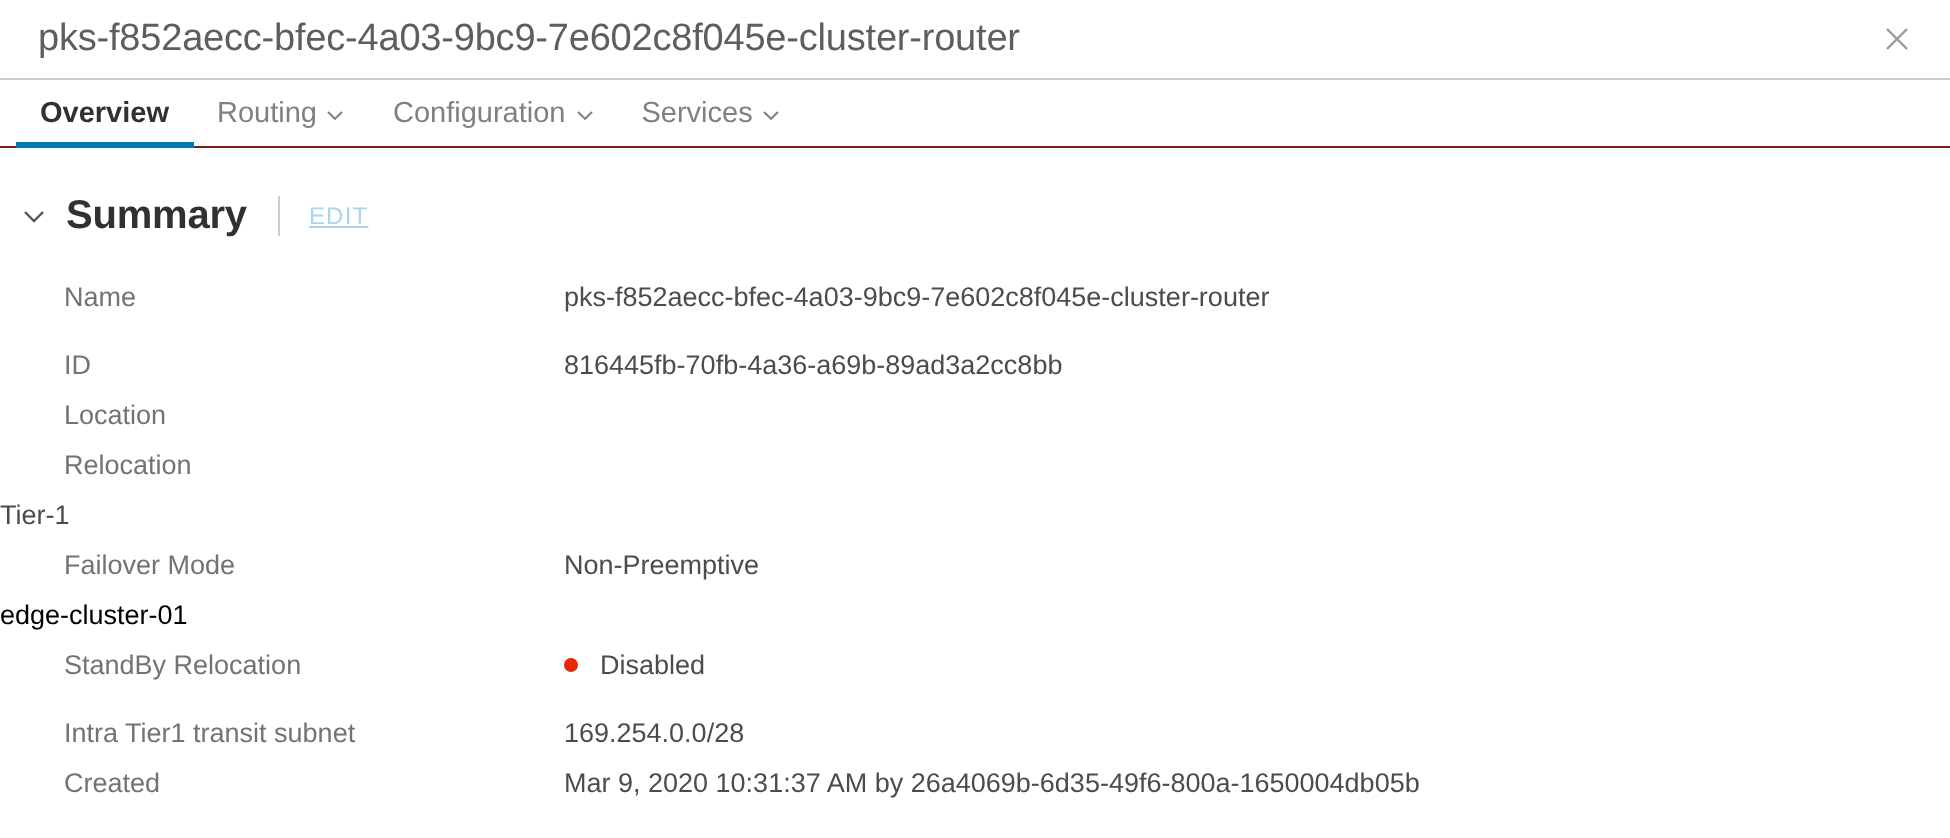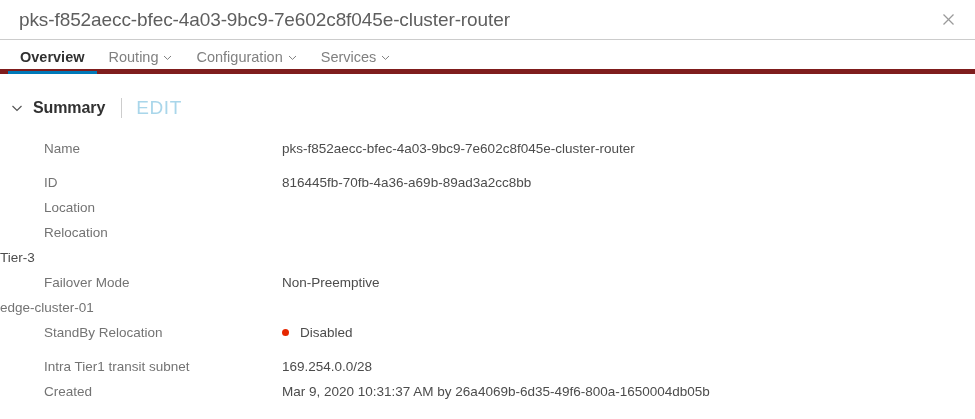--- a/index.html
+++ b/index.html
@@ -51,21 +51,21 @@
     justify-content: center;
     cursor: pointer;
   }
   .close-btn svg { display: block; }
 
   
   .tabbar {
     position: relative;
     height: 34px;
     box-sizing: border-box;
-    border-bottom: 5px solid #7f1d1d;
+    border-bottom: 1px solid #7f1d1d;
     display: flex;
     align-items: flex-start;
     padding-left: 8px;
   }
   .tab {
     position: relative;
     display: flex;
     align-items: center;
     gap: 5px;
     height: 33px;
@@ -110,64 +110,65 @@
     width: 14px;
     height: 14px;
     display: flex;
     align-items: center;
     justify-content: center;
     cursor: pointer;
     margin-right: 9px;
   }
   .chevron svg { display: block; }
   .section-title {
-    font-size: 16px;
+    font-size: 20px;
     font-weight: bold;
     color: #313131;
     letter-spacing: -0.1px;
   }
   .divider-v {
     width: 1px;
     height: 20px;
     background: #cdcdcd;
     margin: 0 14px 0 16px;
   }
   .edit-link {
-    font-size: 19px;
+    font-size: 12px;
     letter-spacing: 0.6px;
     color: #a9d6ea;
     cursor: pointer;
+    text-decoration: underline;
   }
 
   
   .details {
     margin-top: 14px;
   }
   .row {
     display: flex;
     align-items: center;
     height: 25px;
     font-size: 13.5px;
   }
   .row.gap-after { margin-bottom: 9px; }
   .row-label {
     width: 282px;
-    padding-left: 44px;
+    padding-left: 32px;
     box-sizing: border-box;
     color: #737373;
     white-space: nowrap;
   }
   .row-value {
     color: #4c4c4c;
     display: flex;
     align-items: center;
     white-space: nowrap;
   }
   .row-value.link {
-    color: #737373;
+    color: #000000;
     cursor: pointer;
   }
   .status-dot {
     width: 7px;
     height: 7px;
     border-radius: 50%;
     background: #e62700;
     margin-right: 11px;
     flex: 0 0 auto;
   }
@@ -244,21 +245,21 @@
       <div class="row-label">Location</div>
       <div class="row-value"></div>
     </div>
 
     <div class="row">
       <div class="row-label">Relocation</div>
       <div class="row-value"></div>
     </div>
 
     <div class="row">
-      <div class="row-value">Tier-3</div>
+      <div class="row-value">Tier-1</div>
     </div>
 
     <div class="row">
       <div class="row-label">Failover Mode</div>
       <div class="row-value">Non-Preemptive</div>
     </div>
 
     <div class="row">
       <div class="row-value link">edge-cluster-01</div>
     </div>

